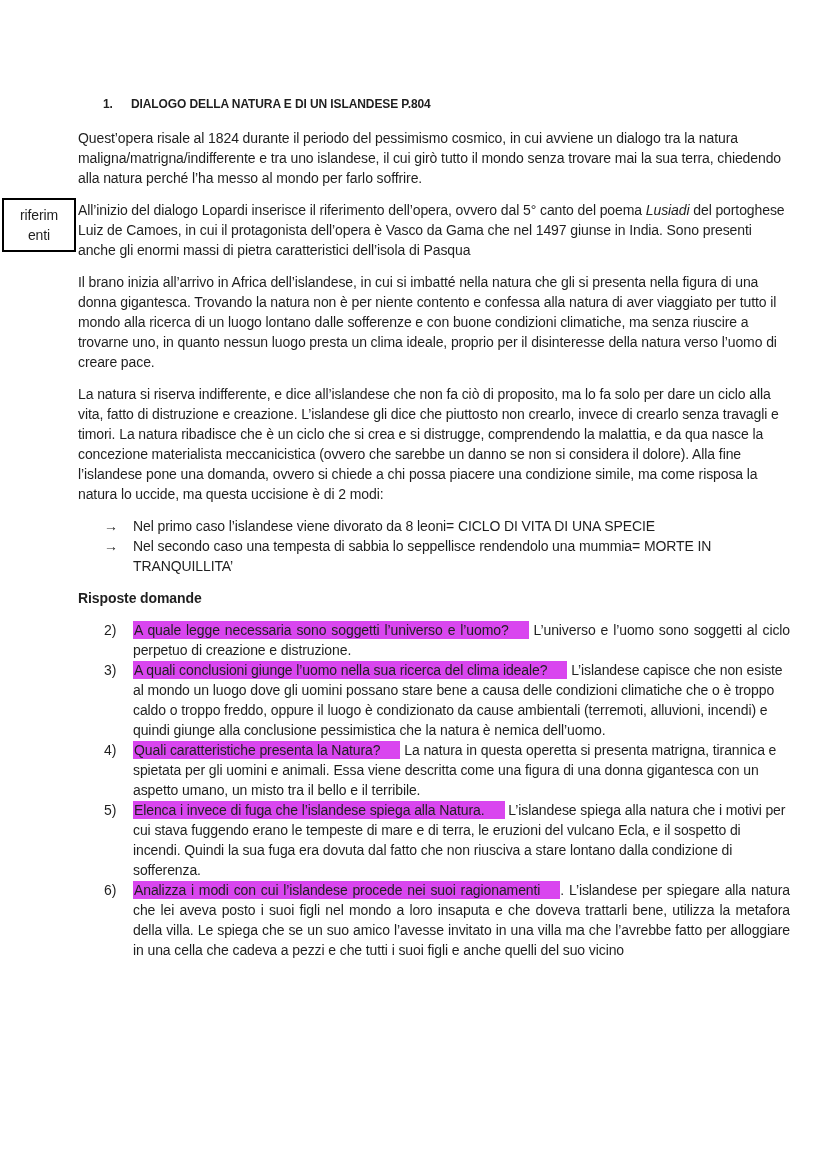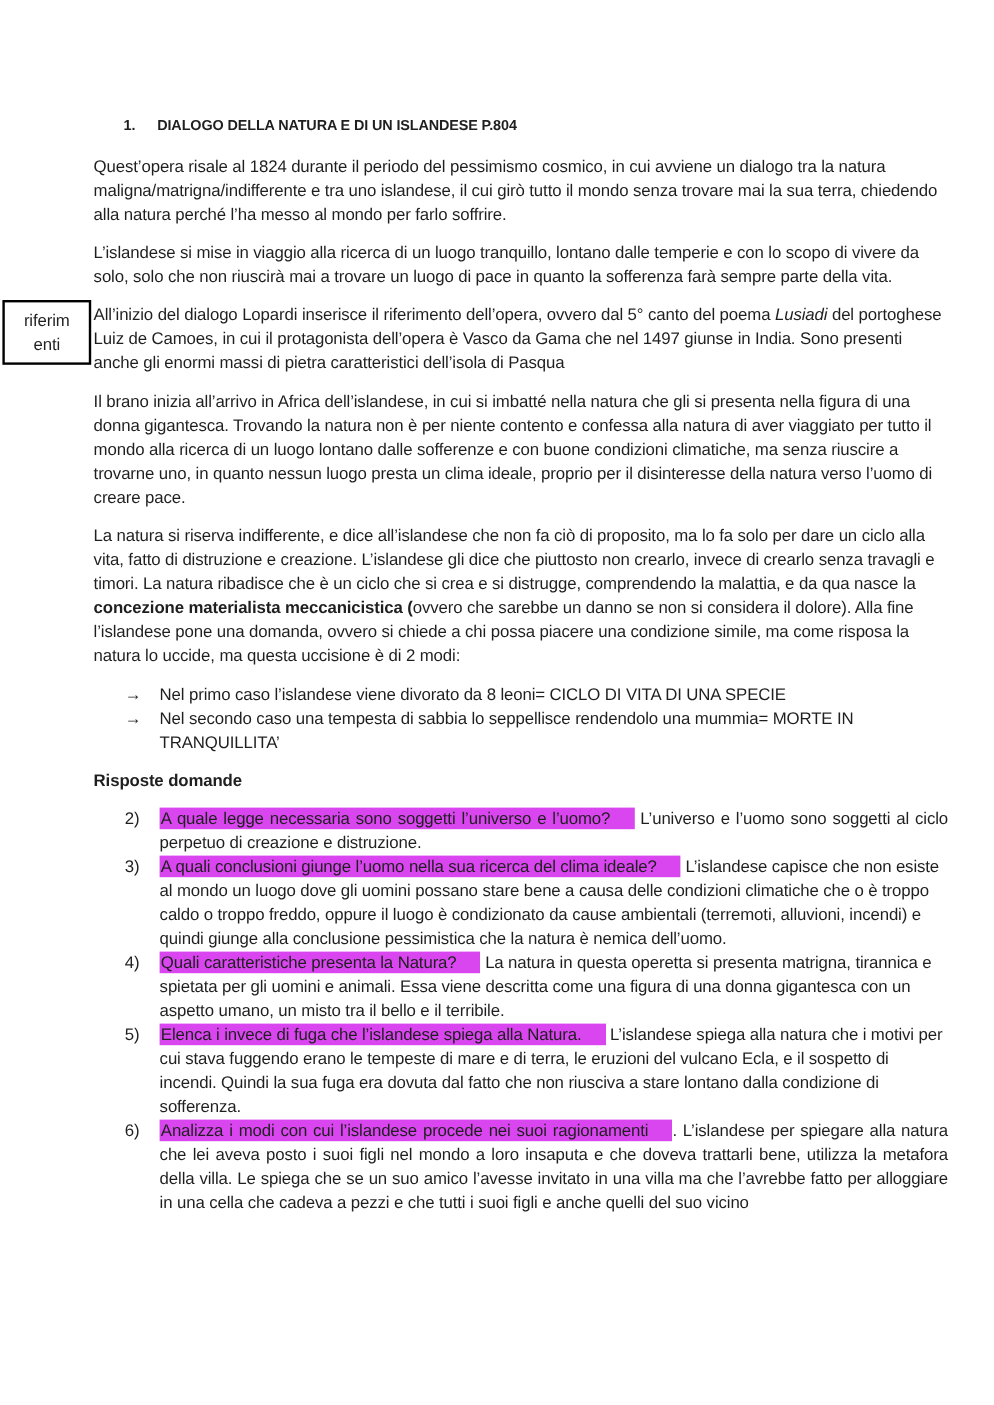--- a/index.html
+++ b/index.html
@@ -17,21 +17,21 @@
   }
   .doc-title {
     font-size: 12px;
     font-weight: bold;
     margin: 0 0 14px 25px;
     line-height: 20px;
   }
   .doc-title .h-num { display: inline-block; width: 28px; }
   .para { margin: 0 0 12px 0; }
   .para.bold { font-weight: bold; }
-  .bold-inline { font-weight: bold; }
+  .bold-inline { font-weight: normal; }
   .italic-inline { font-style: italic; }
   .with-note { position: relative; }
   .margin-note {
     position: absolute;
     left: -76px;
     top: -2px;
     width: 74px;
     box-sizing: border-box;
     border: 2px solid #000000;
     background: #ffffff;
@@ -56,21 +56,20 @@
 </head>
 <body>
 
 <div class="page">
 
   <h1 class="doc-title"><span class="h-num">1.</span><span>DIALOGO DELLA NATURA E DI UN ISLANDESE P.804</span></h1>
 
   <p class="para">Quest’opera risale al 1824 durante il periodo del pessimismo cosmico, in cui avviene un dialogo tra la natura maligna/matrigna/indifferente e tra uno islandese, il cui girò tutto il mondo senza trovare mai la sua terra, chiedendo alla natura perché l’ha messo al mondo per farlo soffrire.</p>
 
 
-  <p class="para">L’islandese si mise in viaggio alla ricerca di un luogo tranquillo, lontano dalle temperie e con lo scopo di vivere da solo, solo che non riuscirà mai a trovare un luogo di pace in quanto la sofferenza farà sempre parte della vita.</p>
 
   <div class="para with-note">
     <div class="margin-note">
       <span>riferim</span>
       <span>enti</span>
     </div>
     <span>All’inizio del dialogo Lopardi inserisce il riferimento dell’opera, ovvero dal 5° canto del poema </span><span class="italic-inline">Lusiadi</span><span> del portoghese Luiz de Camoes, in cui il protagonista dell’opera è Vasco da Gama che nel 1497 giunse in India. Sono presenti anche gli enormi massi di pietra caratteristici dell’isola di Pasqua</span>
   </div>
 
   <p class="para">Il brano inizia all’arrivo in Africa dell’islandese, in cui si imbatté nella natura che gli si presenta nella figura di una donna gigantesca. Trovando la natura non è per niente contento e confessa alla natura di aver viaggiato per tutto il mondo alla ricerca di un luogo lontano dalle sofferenze e con buone condizioni climatiche, ma senza riuscire a trovarne uno, in quanto nessun luogo presta un clima ideale, proprio per il disinteresse della natura verso l’uomo di creare pace.</p>

